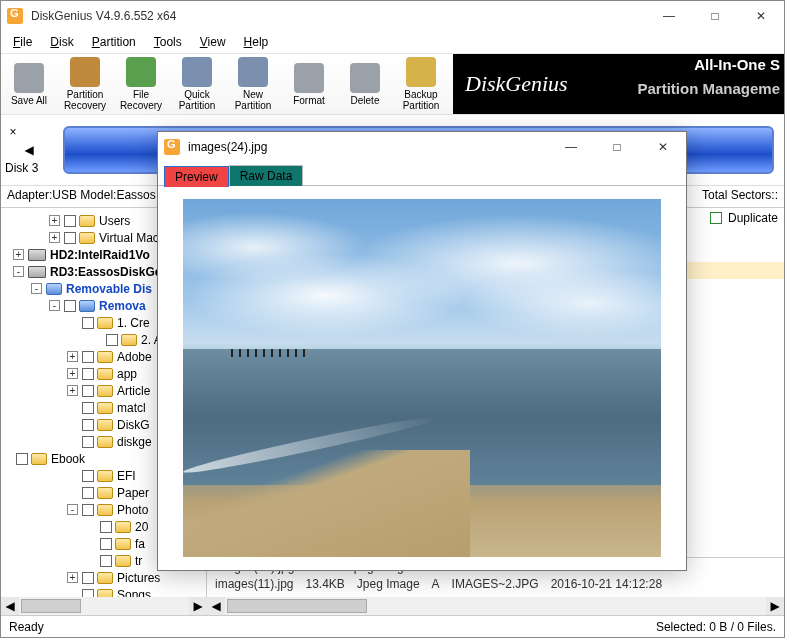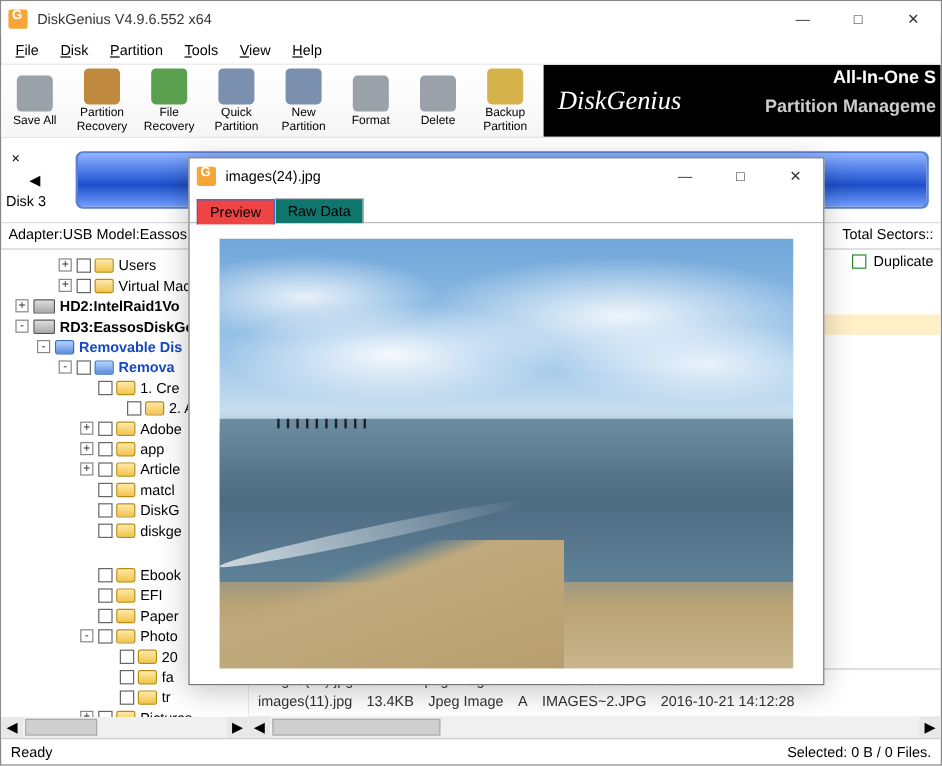--- a/index.html
+++ b/index.html
@@ -227,21 +227,21 @@
         <span class="chk"></span>
         <span class="fld"></span>
         <span>DiskG</span>
       </div>
       <div class="treeline" style="padding-left: 66px;">
         <span class="exp empty"></span>
         <span class="chk"></span>
         <span class="fld"></span>
         <span>diskge</span>
       </div>
-      <div class="treeline" style="padding-left: 66px; margin-top: 20px;">
+      <div class="treeline" style="">
         <span class="exp empty"></span>
         <span class="chk"></span>
         <span class="fld"></span>
         <span>Ebook</span>
       </div>
       <div class="treeline" style="padding-left: 66px;">
         <span class="exp empty"></span>
         <span class="chk"></span>
         <span class="fld"></span>
         <span>EFI</span>

